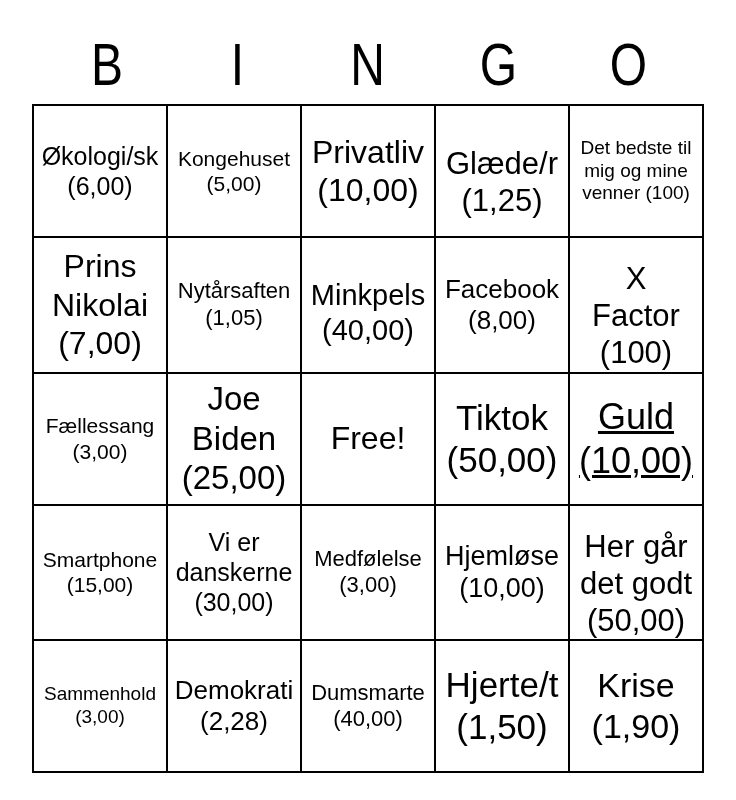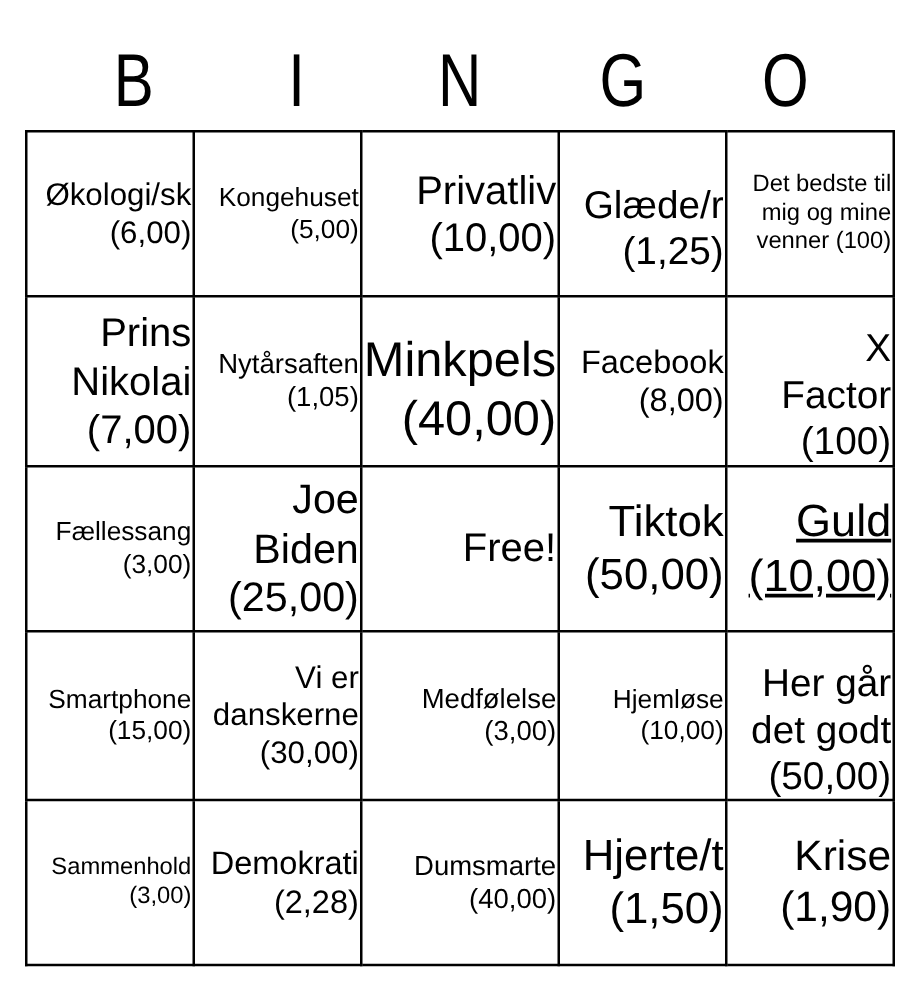--- a/index.html
+++ b/index.html
@@ -39,30 +39,29 @@
     height: 130px;
     border: 2px solid #000000;
     text-align: center;
     vertical-align: middle;
     padding: 0 1px;
     background: #ffffff;
   }
   .cell-text {
     white-space: pre-line;
     line-height: 1.2;
-    text-align: right;
   }
   
   .fs19 { font-size: 19px; }
   .fs21 { font-size: 21px; }
   .fs22 { font-size: 22px; }
   .fs25 { font-size: 25px; }
   .fs26 { font-size: 26px; }
-  .fs27 { font-size: 21px; }
-  .fs29 { font-size: 39px; margin-top: 16px; }
+  .fs27 { font-size: 27px; }
+  .fs29 { font-size: 29px; margin-top: 16px; }
   .fs31 { font-size: 31px; margin-top: 22px; }
   .fs32 { font-size: 32px; }
   .fs33 { font-size: 33px; }
   .fs35 { font-size: 35px; }
   .fs36 { font-size: 36px; text-decoration: underline; }
   .fs42 { font-size: 34px; }
   .fs48 { font-size: 32px; }
 </style>
 </head>
 <body>

